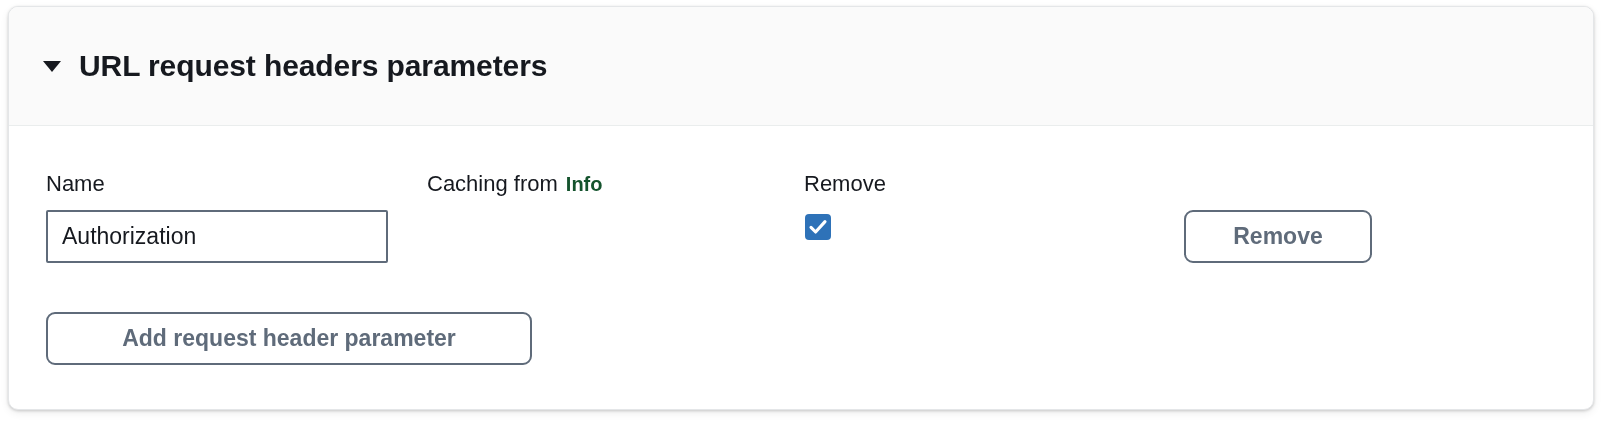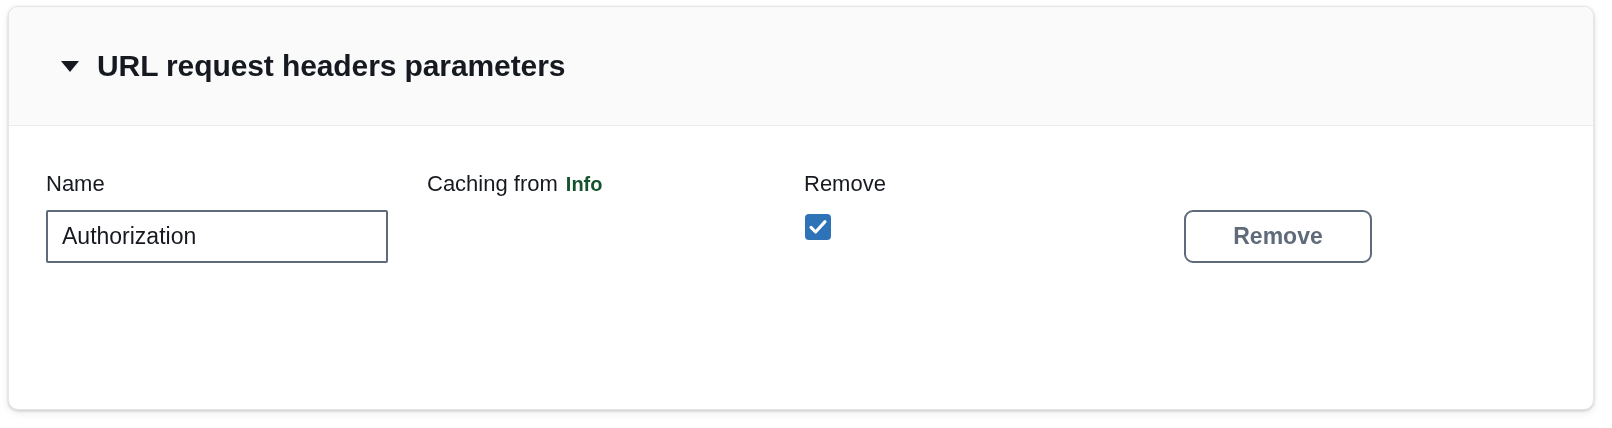--- a/index.html
+++ b/index.html
@@ -38,21 +38,21 @@
   }
 
   
   .card-header {
     height: 119px;
     background: #fafafa;
     border-bottom: 1px solid #eaeded;
     box-sizing: border-box;
     display: flex;
     align-items: center;
-    padding-left: 52px;
+    padding-left: 34px;
   }
   .disclosure-triangle {
     width: 0;
     height: 0;
     border-left: 9px solid transparent;
     border-right: 9px solid transparent;
     border-top: 11px solid #16191f;
     margin-right: 18px;
     flex: none;
   }
@@ -195,17 +195,18 @@
 
 
         <div class="checkbox">
           <svg width="26" height="26" viewBox="0 0 26 26" aria-hidden="true">
             <path d="M6 13.4 L10.6 18 L20 7.6" fill="none" stroke="#ffffff" stroke-width="3.1" stroke-linecap="round" stroke-linejoin="round"></path>
           </svg>
         </div>
 
         <button class="btn btn-remove">Remove</button>
 
+        <button class="btn btn-add">Add request header parameter</button>
 
       </div>
     </div>
   </div>
 </div>
 
 </body></html>

